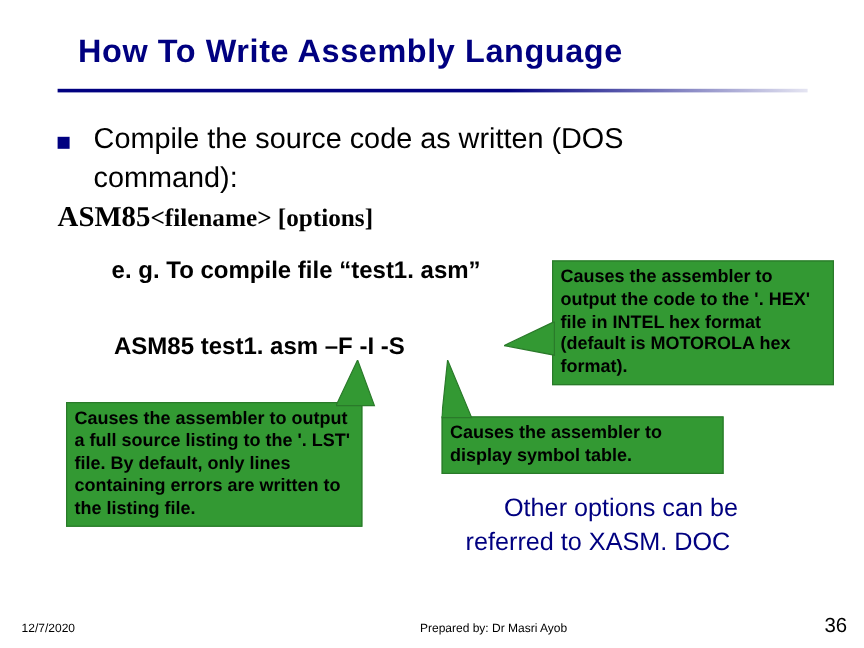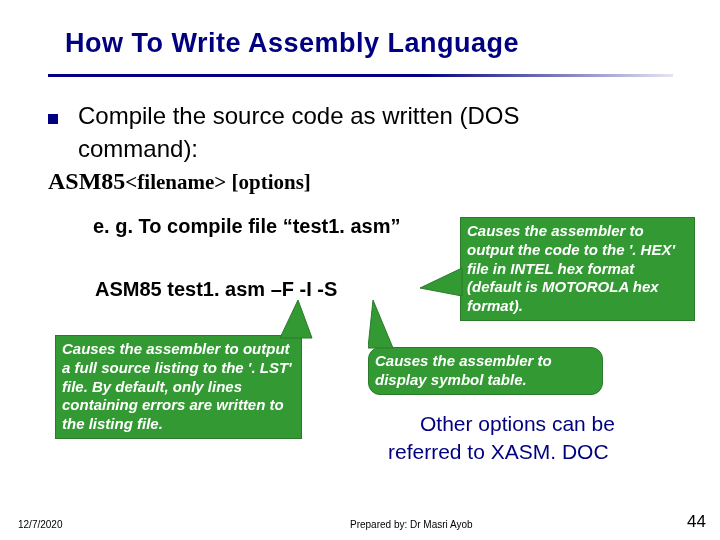--- a/index.html
+++ b/index.html
@@ -63,28 +63,27 @@
   }
   .cmd-line {
     position: absolute;
     font-size: 20px;
     font-weight: bold;
     font-family: Tahoma, Verdana, sans-serif;
   }
   .callout {
     position: absolute;
     background: #339933;
-    color: #ffffff;
+    color: #000000;
     font-size: 15px;
     font-weight: bold;
     font-family: Tahoma, Verdana, sans-serif;
     padding: 4px 6px;
     line-height: 1.25;
     border: 1px solid #2a7a2a;
-    font-style: italic;
   }
   .other-opts {
     position: absolute;
     font-size: 21px;
     color: #000080;
     font-family: Tahoma, Verdana, sans-serif;
   }
   .footer-left {
     position: absolute;
     bottom: 10px;
@@ -129,23 +128,23 @@
 <div class="callout" style="top:335px; left:55px; width:247px;">Causes the assembler to output a full source listing to the '. LST' file. By default, only lines containing  errors are written to the listing file.</div>
 <svg style="position:absolute; top:300px; left:280px;" width="50" height="40">
   <polygon points="18,0 0,38 32,38" fill="#339933" stroke="#2a7a2a" stroke-width="1"></polygon>
 </svg>
 
 <div class="callout" style="top:217px; left:460px; width:235px;">Causes the assembler to output the code to  the '. HEX' file in INTEL hex format (default is MOTOROLA hex format).</div>
 <svg style="position:absolute; top:268px; left:420px;" width="45" height="40">
   <polygon points="42,0 0,20 42,28" fill="#339933" stroke="#2a7a2a" stroke-width="1"></polygon>
 </svg>
 
-<div class="callout" style="top:347px; left:368px; width:235px;border-radius:12px;">Causes the assembler to display symbol table.</div>
+<div class="callout" style="top:347px; left:368px; width:235px;">Causes the assembler to display symbol table.</div>
 <svg style="position:absolute; top:300px; left:368px;" width="40" height="50">
   <polygon points="5,0 0,48 25,48" fill="#339933" stroke="#2a7a2a" stroke-width="1"></polygon>
 </svg>
 
 <div class="other-opts" style="top:412px; left:388px;margin-left:32px;">Other options can be</div>
 <div class="other-opts" style="top:440px; left:388px;">referred to XASM. DOC</div>
 
 <div class="footer-left">12/7/2020</div>
 <div class="footer-mid">Prepared by: Dr Masri Ayob</div>
-<div class="footer-right">44</div>
+<div class="footer-right">36</div>
 
 </body></html>

